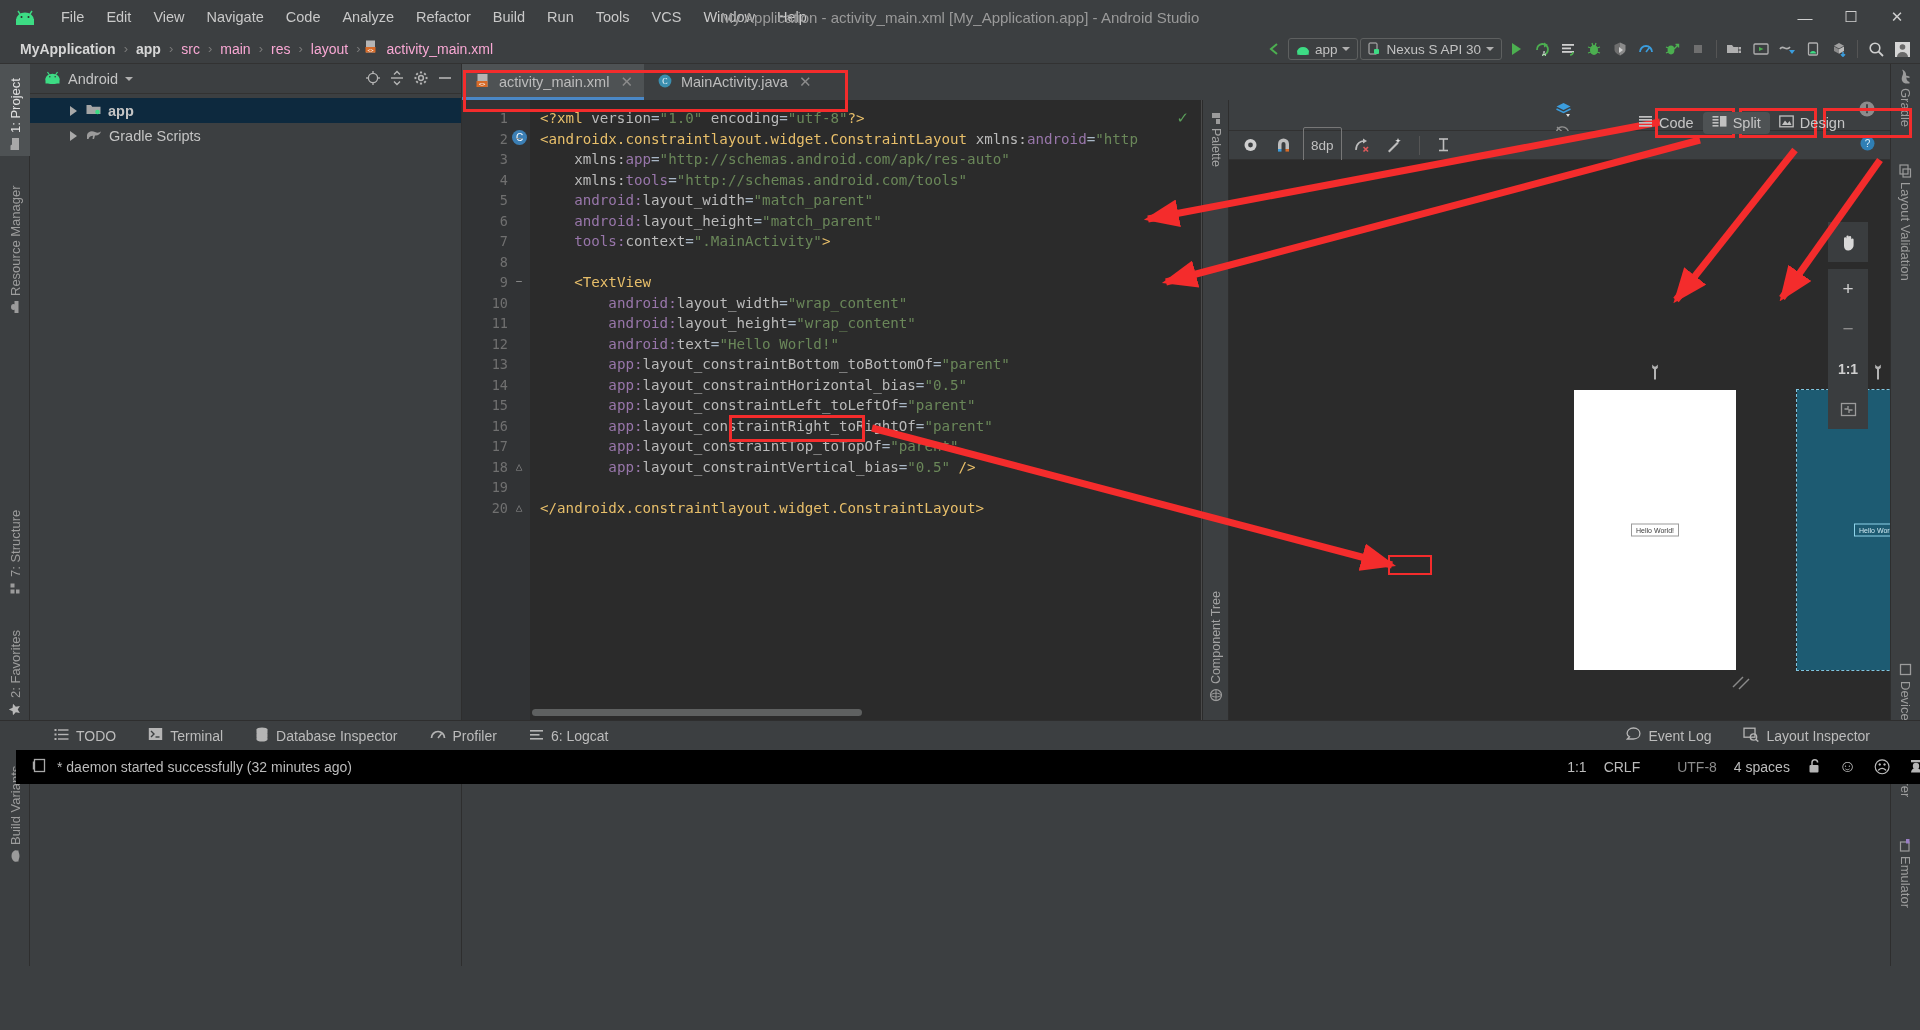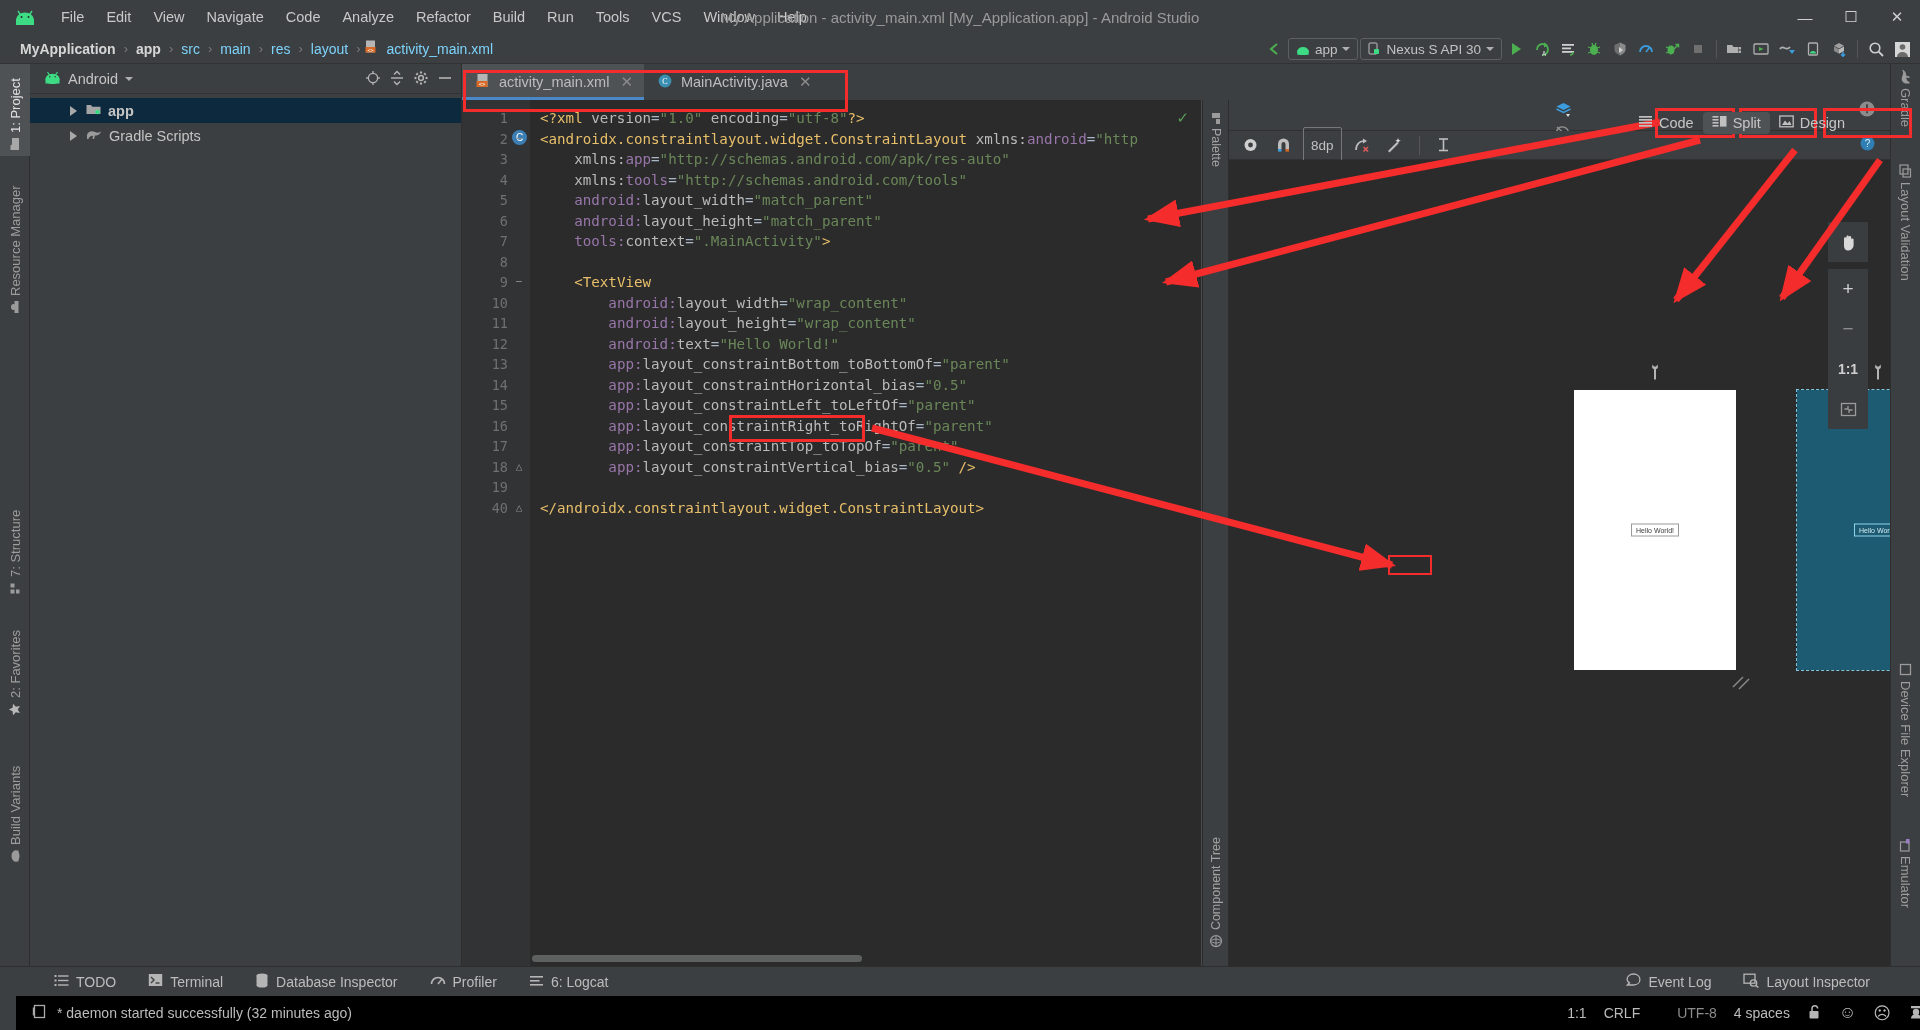--- a/index.html
+++ b/index.html
@@ -4,21 +4,21 @@
 <style>
   * { box-sizing: border-box; margin:0; padding:0; }
   html,body { width:1920px; height:1030px; overflow:hidden; }
   body {
     background:#3c3f41;
     font-family:"Liberation Sans", sans-serif;
     font-size:14px;
     color:#bbbbbb;
     -webkit-font-smoothing:antialiased;
   }
-  .root { position:relative; width:1920px; height:1030px; }
+  .root { position:relative; width:1920px; height:784px; }
 
   
   .titlebar {
     position:absolute; top:0; left:0; width:1920px; height:34px;
     background:#3c3f41; display:flex; align-items:center;
   }
   .app-logo { margin-left:14px; margin-right:14px; display:flex; align-items:center; }
   .menu { display:flex; align-items:center; gap:0px; }
   .menu-item {
     padding:3px 11px; color:#c9c9c9; font-size:14.5px; cursor:default;
@@ -30,21 +30,21 @@
   .win-btns { position:absolute; right:0; top:0; height:34px; display:flex; }
   .win-btn { width:46px; height:34px; display:flex; align-items:center; justify-content:center; color:#cfcfcf; font-size:15px;}
 
   
   .navbar {
     position:absolute; top:34px; left:0; width:1920px; height:30px;
     background:#3c3f41; display:flex; align-items:center;
     border-bottom:1px solid #323232;
   }
   .crumbs { display:flex; align-items:center; padding-left:16px; gap:0; }
-  .crumb { color:#7dd3fc; font-size:14px; padding:2px 4px; }
+  .crumb { color:#f9a8d4; font-size:14px; padding:2px 4px; }
   .crumb.bold { color:#d6d6d6; font-weight:bold; }
   .crumb-sep { color:#7a7a7a; margin:0 4px; font-size:13px; }
   .crumb-icon { display:inline-block; vertical-align:-2px; margin-right:4px; }
   .runbar { position:absolute; right:6px; top:0; height:30px; display:flex; align-items:center; gap:2px; }
   .combo {
     display:flex; align-items:center; gap:5px; height:22px; padding:0 7px;
     border:1px solid #5e6060; border-radius:3px; color:#c2c2c2; font-size:13.5px;
     background:#3c3f41;
   }
   .tb-ico { width:24px;height:24px;display:flex;align-items:center;justify-content:center; border-radius:3px;}
@@ -641,21 +641,21 @@
           <div class="cl"><span class="ln">10</span><span class="fold"></span><span class="ctext"><span class="punct">        </span><span class="ns">android:</span><span class="attr">layout_width</span><span class="punct">=</span><span class="str">"wrap_content"</span></span></div>
           <div class="cl"><span class="ln">11</span><span class="fold"></span><span class="ctext"><span class="punct">        </span><span class="ns">android:</span><span class="attr">layout_height</span><span class="punct">=</span><span class="str">"wrap_content"</span></span></div>
           <div class="cl"><span class="ln">12</span><span class="fold"></span><span class="ctext"><span class="punct">        </span><span class="ns">android:</span><span class="attr">text</span><span class="punct">=</span><span class="str">"Hello World!"</span></span></div>
           <div class="cl"><span class="ln">13</span><span class="fold"></span><span class="ctext"><span class="punct">        </span><span class="ns">app:</span><span class="attr">layout_constraintBottom_toBottomOf</span><span class="punct">=</span><span class="str">"parent"</span></span></div>
           <div class="cl"><span class="ln">14</span><span class="fold"></span><span class="ctext"><span class="punct">        </span><span class="ns">app:</span><span class="attr">layout_constraintHorizontal_bias</span><span class="punct">=</span><span class="str">"0.5"</span></span></div>
           <div class="cl"><span class="ln">15</span><span class="fold"></span><span class="ctext"><span class="punct">        </span><span class="ns">app:</span><span class="attr">layout_constraintLeft_toLeftOf</span><span class="punct">=</span><span class="str">"parent"</span></span></div>
           <div class="cl"><span class="ln">16</span><span class="fold"></span><span class="ctext"><span class="punct">        </span><span class="ns">app:</span><span class="attr">layout_constraintRight_toRightOf</span><span class="punct">=</span><span class="str">"parent"</span></span></div>
           <div class="cl"><span class="ln">17</span><span class="fold"></span><span class="ctext"><span class="punct">        </span><span class="ns">app:</span><span class="attr">layout_constraintTop_toTopOf</span><span class="punct">=</span><span class="str">"parent"</span></span></div>
           <div class="cl"><span class="ln">18</span><span class="fold">△</span><span class="ctext"><span class="punct">        </span><span class="ns">app:</span><span class="attr">layout_constraintVertical_bias</span><span class="punct">=</span><span class="str">"0.5"</span><span class="punct"> </span><span class="tag">/&gt;</span></span></div>
           <div class="cl"><span class="ln">19</span><span class="fold"></span><span class="ctext"><span class="punct"></span></span></div>
-          <div class="cl"><span class="ln">40</span><span class="fold">△</span><span class="ctext"><span class="tag">&lt;/androidx.constraintlayout.widget.ConstraintLayout&gt;</span></span></div>
+          <div class="cl"><span class="ln">20</span><span class="fold">△</span><span class="ctext"><span class="tag">&lt;/androidx.constraintlayout.widget.ConstraintLayout&gt;</span></span></div>
         </div>
       <div class="hscroll"></div>
     </div>
 
     <div class="design-pane">
 
       <div class="palette-strip">
         <div class="pal-lbl">
           <span style="transform:rotate(90deg);display:inline-block;">
             <svg width="13" height="12" viewBox="0 0 13 12">

